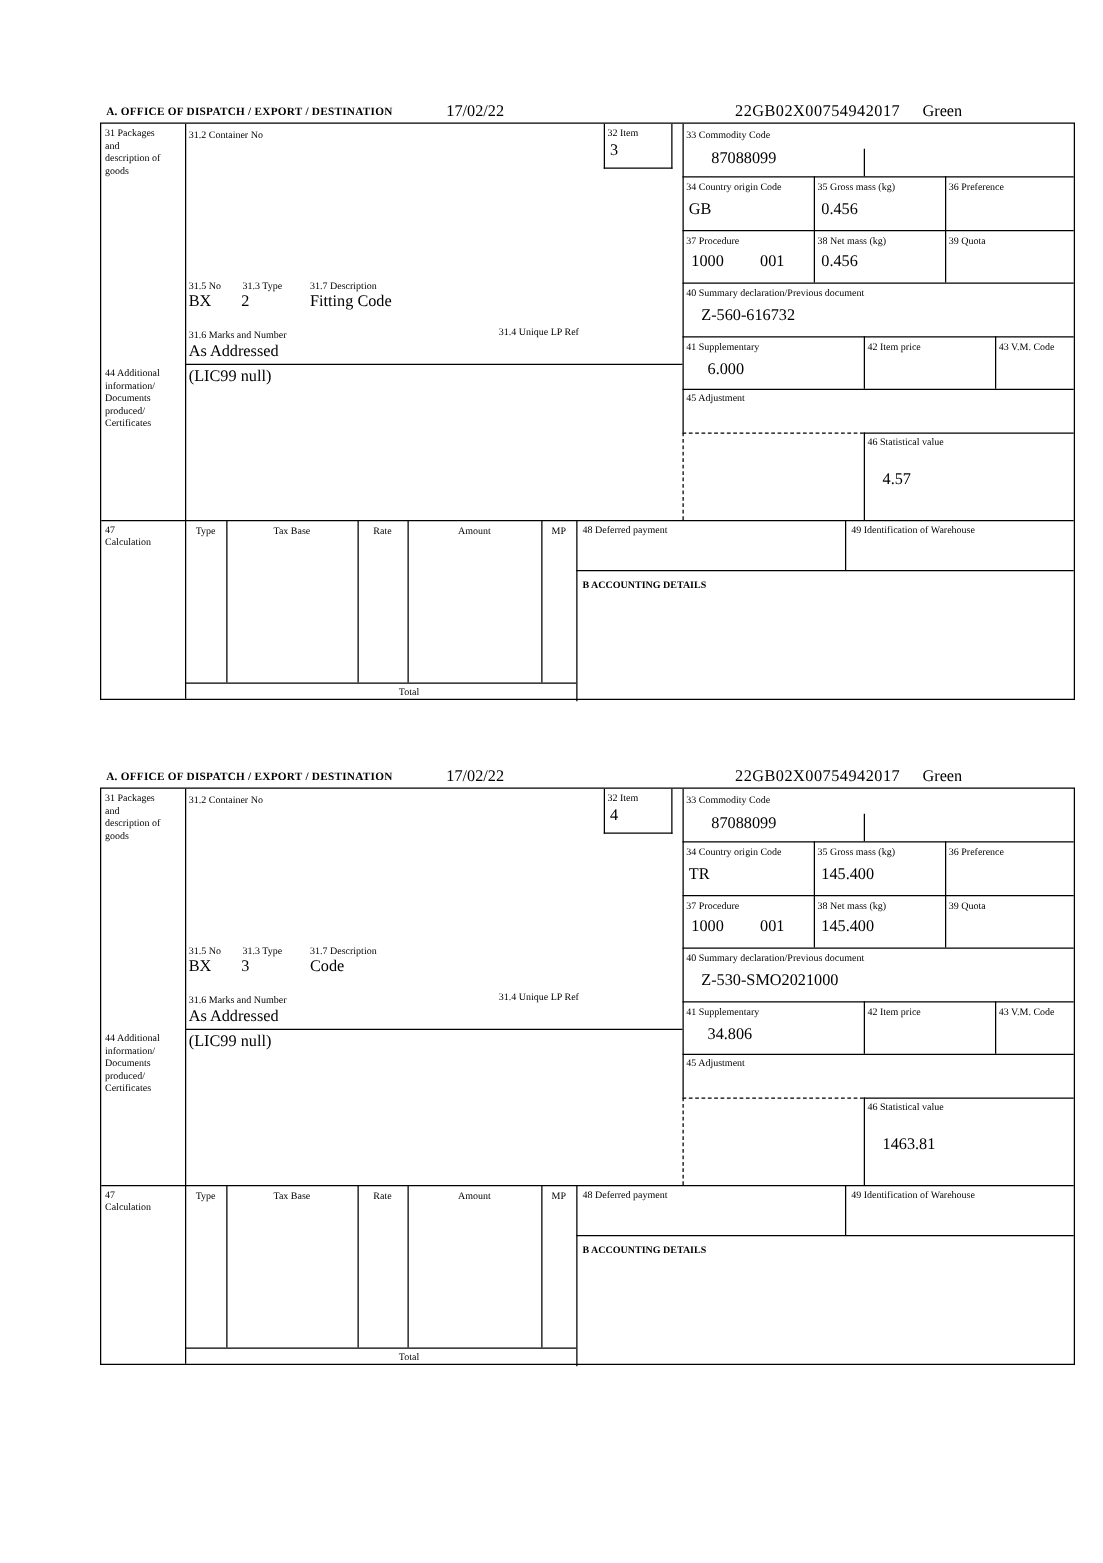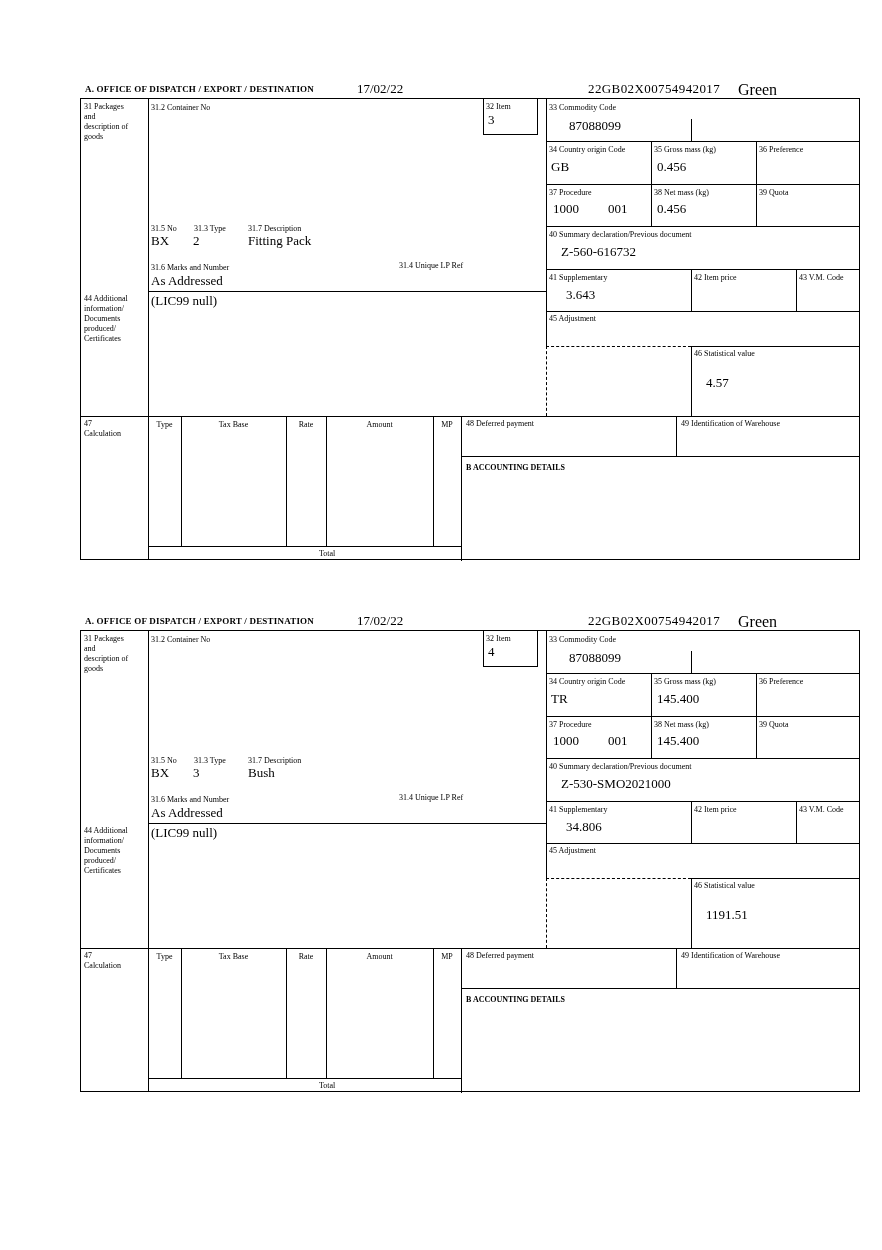--- a/index.html
+++ b/index.html
@@ -6,21 +6,21 @@
   body{
     width:882px;height:1250px;background:#ffffff;position:relative;
     font-family:"Liberation Serif", serif;color:#000;overflow:hidden;
   }
   .block{position:absolute;left:80px;width:872px;height:482px;padding-left:25px;}
   #block-item1{top:80px;}
   #block-item2{top:612px;}
   .hdr-office{position:absolute;left:5px;top:4px;font-size:9px;font-weight:bold;white-space:nowrap;letter-spacing:.2px;}
   .hdr-date{position:absolute;left:277px;top:1px;font-size:13px;white-space:nowrap;}
   .hdr-ref{position:absolute;left:508px;top:1px;font-size:13px;white-space:nowrap;letter-spacing:.4px;}
-  .hdr-green{position:absolute;left:658px;top:1px;font-size:16px;white-space:nowrap;}
+  .hdr-green{position:absolute;left:658px;top:1px;font-size:13px;white-space:nowrap;}
   .fb{position:absolute;left:0;top:18px;width:778px;height:460px;border:1px solid #000;}
   .vl{position:absolute;width:1px;background:#000;}
   .hl{position:absolute;height:1px;background:#000;}
   .vdash{position:absolute;width:0;border-left:1px dashed #000;}
   .hdash{position:absolute;height:0;border-top:1px dashed #000;}
   .b32{position:absolute;left:402px;top:0;width:53px;height:35px;border-left:1px solid #000;border-right:1px solid #000;border-bottom:1px solid #000;}
   .lb{position:absolute;font-size:8px;line-height:10px;white-space:nowrap;}
   .lbw{position:absolute;font-size:8px;line-height:10px;}
   .val{position:absolute;font-size:13px;line-height:14px;white-space:nowrap;}
   .th{position:absolute;top:321px;font-size:8px;line-height:10px;text-align:center;}
@@ -101,23 +101,23 @@
     <span class="val" style="left:407px;top:14px">3</span>
     <span class="val" style="left:488px;top:20px">87088099</span>
     <span class="val" style="left:470px;top:61px">GB</span>
     <span class="val" style="left:576px;top:61px">0.456</span>
     <span class="val" style="left:472px;top:103px">1000</span>
     <span class="val" style="left:527px;top:103px">001</span>
     <span class="val" style="left:576px;top:103px">0.456</span>
     <span class="val" style="left:480px;top:146px">Z-560-616732</span>
     <span class="val" style="left:70px;top:135px">BX</span>
     <span class="val" style="left:112px;top:135px">2</span>
-    <span class="val" style="left:167px;top:135px">Fitting Pack</span>
+    <span class="val" style="left:167px;top:135px">Fitting Code</span>
     <span class="val" style="left:70px;top:175px">As Addressed</span>
-    <span class="val" style="left:485px;top:189px">3.643</span>
+    <span class="val" style="left:485px;top:189px">6.000</span>
     <span class="val" style="left:70px;top:195px">(LIC99 null)</span>
     <span class="val" style="left:625px;top:277px">4.57</span>
   </div>
 </div>
 
 <div class="block" id="block-item2">
   <span class="hdr-office">A. OFFICE OF DISPATCH / EXPORT / DESTINATION</span>
   <span class="hdr-date">17/02/22</span>
   <span class="hdr-ref">22GB02X00754942017</span>
   <span class="hdr-green">Green</span>
@@ -188,19 +188,19 @@
     <span class="val" style="left:407px;top:14px">4</span>
     <span class="val" style="left:488px;top:20px">87088099</span>
     <span class="val" style="left:470px;top:61px">TR</span>
     <span class="val" style="left:576px;top:61px">145.400</span>
     <span class="val" style="left:472px;top:103px">1000</span>
     <span class="val" style="left:527px;top:103px">001</span>
     <span class="val" style="left:576px;top:103px">145.400</span>
     <span class="val" style="left:480px;top:146px">Z-530-SMO2021000</span>
     <span class="val" style="left:70px;top:135px">BX</span>
     <span class="val" style="left:112px;top:135px">3</span>
-    <span class="val" style="left:167px;top:135px">Bush</span>
+    <span class="val" style="left:167px;top:135px">Code</span>
     <span class="val" style="left:70px;top:175px">As Addressed</span>
     <span class="val" style="left:485px;top:189px">34.806</span>
     <span class="val" style="left:70px;top:195px">(LIC99 null)</span>
-    <span class="val" style="left:625px;top:277px">1191.51</span>
+    <span class="val" style="left:625px;top:277px">1463.81</span>
   </div>
 </div>
 
 </body></html>

